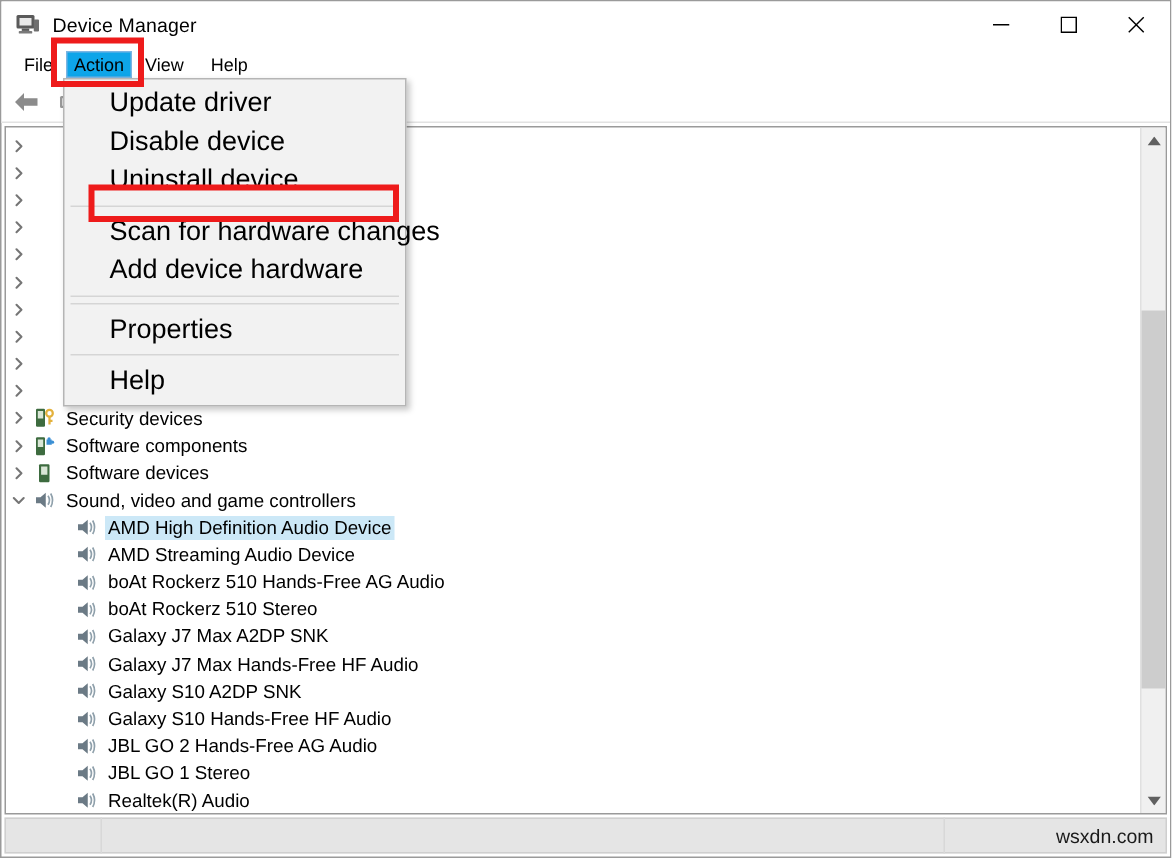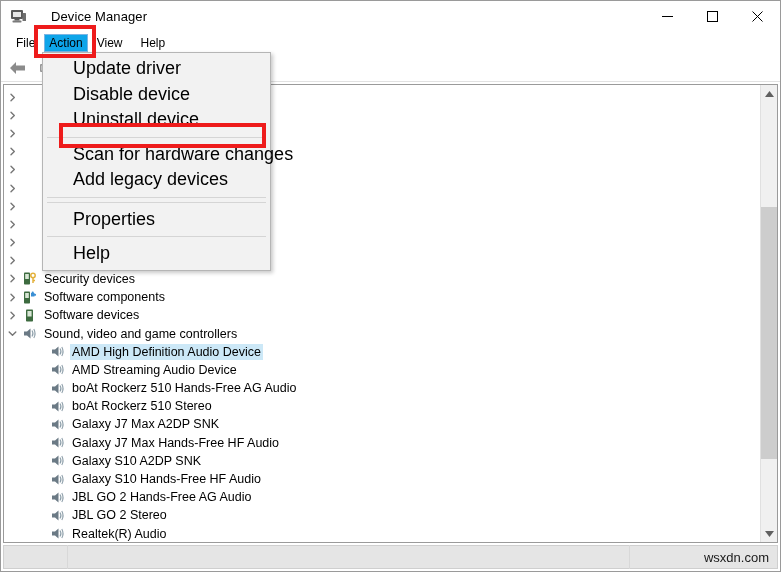--- a/index.html
+++ b/index.html
@@ -20,21 +20,21 @@
   .titlebar {
     position: absolute; left: 0; top: 0; width: 779px; height: 31px;
     background: #ffffff;
     display: flex; align-items: center;
   }
   .title-icon {
     margin-left: 8px; width: 18px; height: 18px;
     display: flex; align-items: center; justify-content: center;
   }
   .title-text {
-    margin-left: 24px; font-size: 13px; color: #000000; letter-spacing: 0.1px;
+    margin-left: 8px; font-size: 13px; color: #000000; letter-spacing: 0.1px;
   }
   .win-controls {
     position: absolute; right: 0; top: 0; height: 31px; display: flex;
   }
   .win-btn {
     width: 45px; height: 31px;
     display: flex; align-items: center; justify-content: center;
     font-size: 13px; color: #000; background: transparent;
     border: none; cursor: default;
   }
@@ -447,21 +447,21 @@
           <div class="row-label">JBL GO 2 Hands-Free AG Audio</div>
         </div>
         <div class="row indent2">
           <div class="row-icon">
             <svg width="15" height="15" viewBox="0 0 15 15">
               <path d="M2 5.5 L5 5.5 L8.5 2.5 L8.5 12.5 L5 9.5 L2 9.5 Z" fill="#6b7a85"></path>
               <path d="M10 4.5 Q12 7.5 10 10.5" stroke="#8fa0ab" fill="none" stroke-width="1.1"></path>
               <path d="M11.8 3 Q14.3 7.5 11.8 12" stroke="#8fa0ab" fill="none" stroke-width="1.1"></path>
             </svg>
           </div>
-          <div class="row-label">JBL GO 2 Stereo</div>
+          <div class="row-label">JBL GO 1 Stereo</div>
         </div>
         <div class="row indent2">
           <div class="row-icon">
             <svg width="15" height="15" viewBox="0 0 15 15">
               <path d="M2 5.5 L5 5.5 L8.5 2.5 L8.5 12.5 L5 9.5 L2 9.5 Z" fill="#6b7a85"></path>
               <path d="M10 4.5 Q12 7.5 10 10.5" stroke="#8fa0ab" fill="none" stroke-width="1.1"></path>
               <path d="M11.8 3 Q14.3 7.5 11.8 12" stroke="#8fa0ab" fill="none" stroke-width="1.1"></path>
             </svg>
           </div>
           <div class="row-label">Realtek(R) Audio</div>
@@ -489,21 +489,21 @@
     <div class="sb-panel p2"></div>
     <div class="sb-panel p3">wsxdn.com</div>
   </div>
 
   <div class="dropdown" id="dropdown-host">
       <div class="dd-item">Update driver</div>
       <div class="dd-item">Disable device</div>
       <div class="dd-item">Uninstall device</div>
       <div class="dd-sep"></div>
       <div class="dd-item">Scan for hardware changes</div>
-      <div class="dd-item">Add legacy devices</div>
+      <div class="dd-item">Add device hardware</div>
       <div class="dd-sep"></div>
       <div class="dd-sep"></div>
       <div class="dd-item">Properties</div>
       <div class="dd-sep"></div>
       <div class="dd-item">Help</div>
     </div>
 
   <div class="redbox" id="redbox-action"></div>
   <div class="redbox" id="redbox-scan"></div>
 

